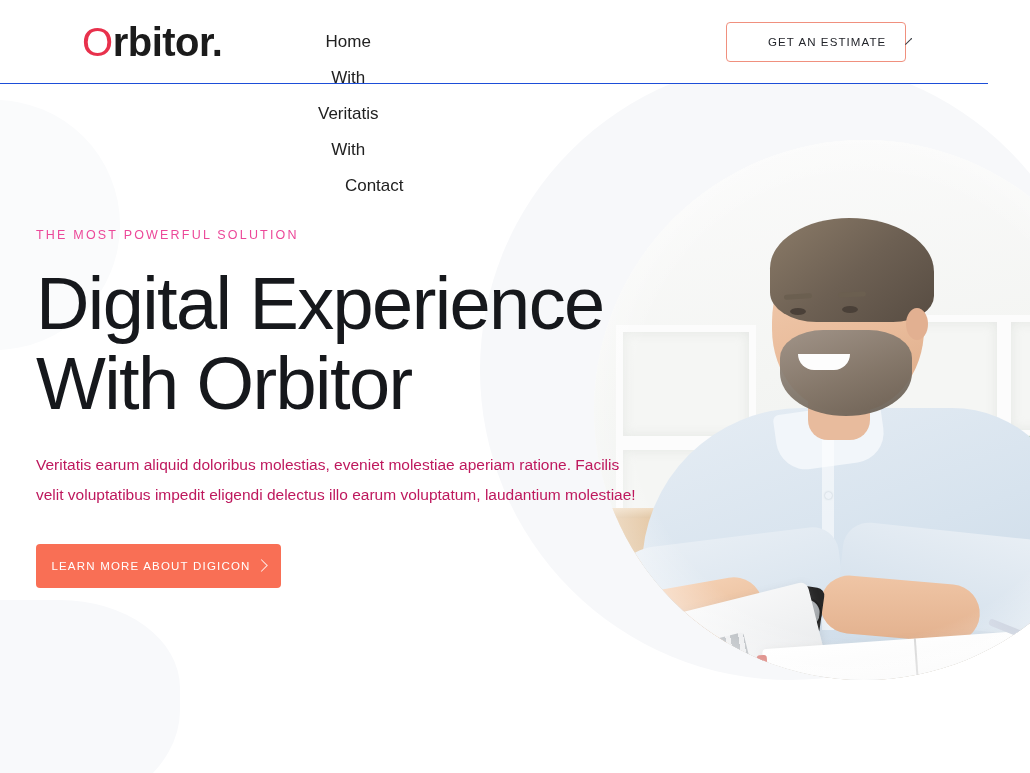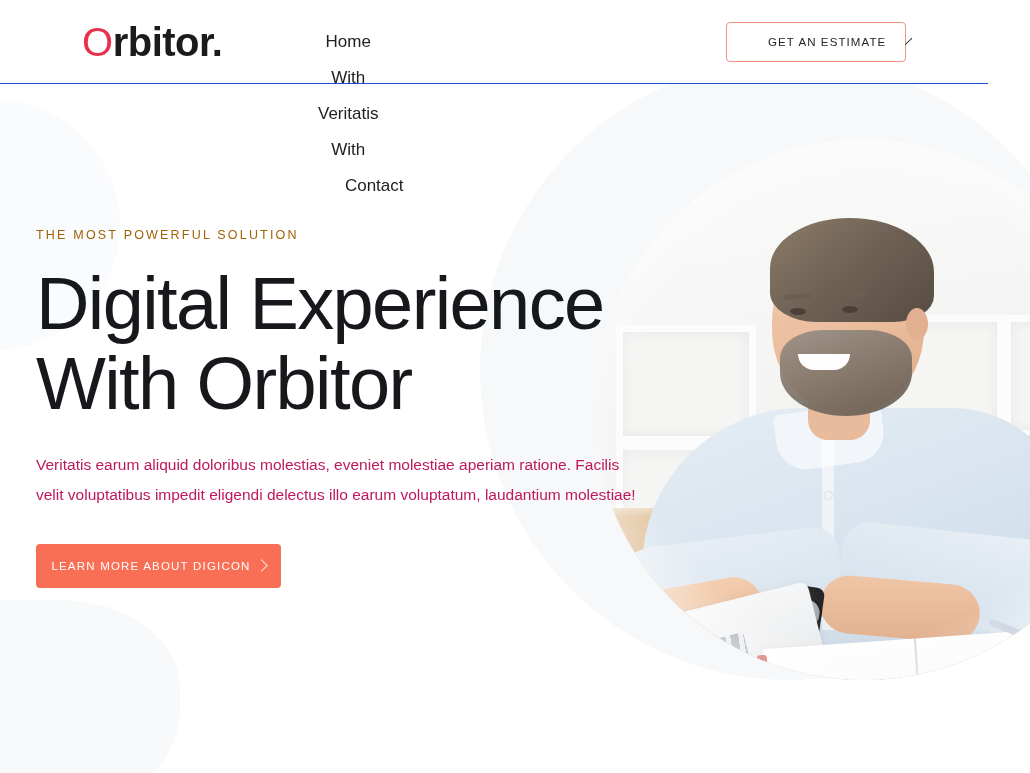--- a/index.html
+++ b/index.html
@@ -319,21 +319,21 @@
 
   
   .hero-copy {
     position:absolute; left:36px; top:228px;
     width:640px;
     z-index:10;
   }
   .eyebrow {
     font-size:12.5px;
     letter-spacing:2.2px;
-    color:#a16207;
+    color:#ec4899;
     font-weight:400;
     margin-bottom:22px;
   }
   .hero-title {
     font-size:74px;
     line-height:80px;
     font-weight:400;
     letter-spacing:-1.6px;
     color:#16181c;
     white-space:pre-line;

